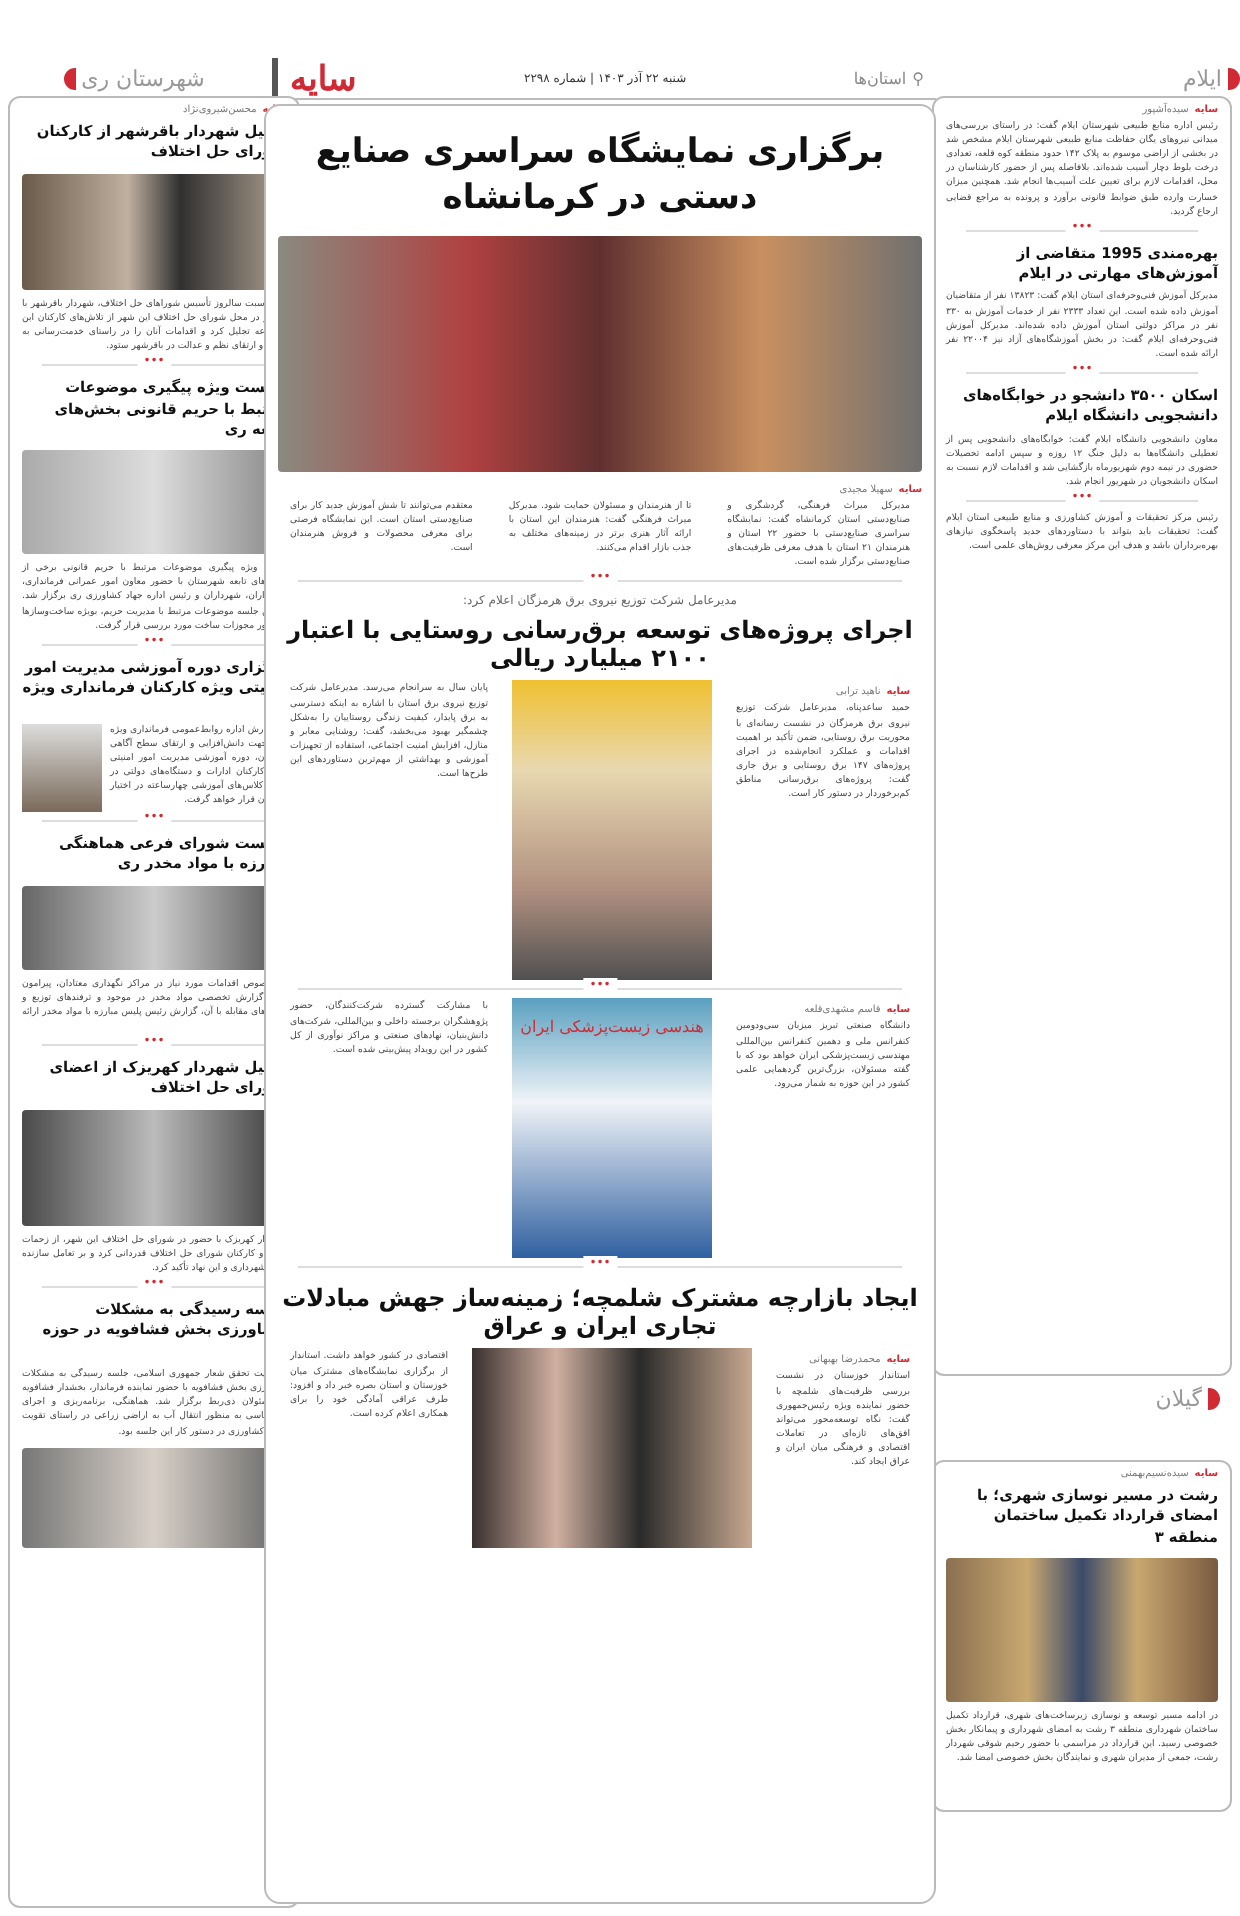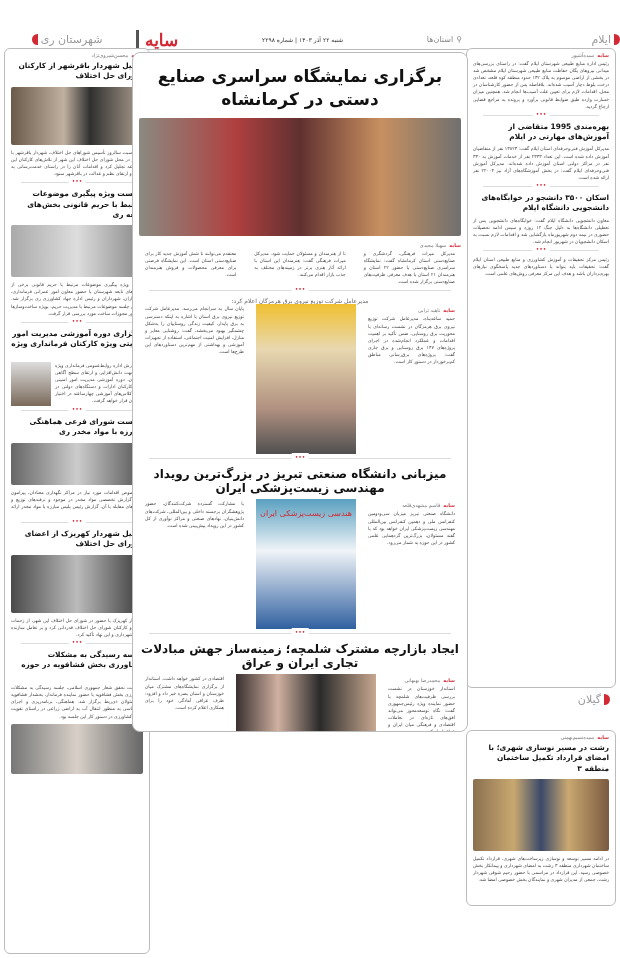--- a/index.html
+++ b/index.html
@@ -10,21 +10,21 @@
 .tab-ilam{right:0}
 .tab-ray{left:8px;right:auto;width:118px;justify-content:center;flex-direction:row-reverse}
 .tab-ray .flag{border-radius:6px 0 0 6px}
 .mid{position:absolute;left:130px;width:338px;top:0;height:20px;border-bottom:1px solid #bbb;display:flex;align-items:center;justify-content:space-between;padding:0 6px}
 .logo{font-family:"DejaVu Serif",serif;font-size:17px;color:#d12a35;font-weight:bold;border-left:3px solid #555;padding-left:6px}
 .dateline{font-size:6px;color:#333}
 .sec{font-size:8px;color:#888;display:flex;align-items:center;gap:3px}
 .col{position:absolute;border:1px solid #bbb;border-radius:6px;background:#fff;overflow:hidden}
 .colR{top:48px;right:4px;width:150px;height:640px}
 .colL{top:48px;left:4px;width:146px;height:906px}
-.colM{top:52px;left:132px;width:336px;height:680px;border-radius:8px}
+.colM{top:52px;left:132px;width:336px;height:900px;border-radius:8px}
 .colR2{top:730px;right:4px;width:150px;height:176px}
 .byl{font-size:5px;color:#777;padding:3px 6px 1px;display:flex;gap:3px}
 .byl b{color:#d12a35;font-weight:bold}
 .h3{font-size:7.4px;font-weight:bold;padding:2px 6px;line-height:1.4;color:#111}
 .txt{font-size:4.6px;line-height:1.55;color:#444;padding:1px 6px;text-align:justify}
 .photo{margin:3px 6px;border-radius:2px}
 .sep{height:1px;background:#ddd;margin:4px 16px;position:relative}
 .sep::after{content:"•••";position:absolute;left:50%;top:-5px;transform:translateX(-50%);background:#fff;color:#d12a35;font-size:6px;padding:0 3px}
 .maint{font-size:17px;font-weight:bold;text-align:center;line-height:1.35;padding:12px 10px 4px;color:#111}
 .h2{font-size:12px;font-weight:bold;text-align:center;padding:4px 6px;color:#111}
@@ -125,33 +125,33 @@
       <b>سایه</b>
       <span>سهیلا مجیدی</span>
     </div>
   <div class="cols3">
     <div class="txt t">مدیرکل میراث فرهنگی، گردشگری و صنایع‌دستی استان کرمانشاه گفت: نمایشگاه سراسری صنایع‌دستی با حضور ۲۲ استان و هنرمندان ۲۱ استان با هدف معرفی ظرفیت‌های صنایع‌دستی برگزار شده است.</div>
     <div class="txt t">تا از هنرمندان و مسئولان حمایت شود. مدیرکل میراث فرهنگی گفت: هنرمندان این استان با ارائه آثار هنری برتر در زمینه‌های مختلف به جذب بازار اقدام می‌کنند.</div>
     <div class="txt t">معتقدم می‌توانند تا شش آموزش جدید کار برای صنایع‌دستی استان است. این نمایشگاه فرصتی برای معرفی محصولات و فروش هنرمندان است.</div>
   </div>
   <div class="sep"></div>
   <div class="sub">مدیرعامل شرکت توزیع نیروی برق هرمزگان اعلام کرد:</div>
+  <div class="h2">اجرای پروژه‌های توسعه برق‌رسانی روستایی با اعتبار ۲۱۰۰ میلیارد ریالی</div>
   <div class="cols3">
     <div class="t">
       <div class="byl">
           <b>سایه</b>
           <span>ناهید ترابی</span>
         </div>
       <div class="txt">حمید ساعدپناه، مدیرعامل شرکت توزیع نیروی برق هرمزگان در نشست رسانه‌ای با محوریت برق روستایی، ضمن تأکید بر اهمیت اقدامات و عملکرد انجام‌شده در اجرای پروژه‌های ۱۴۷ برق روستایی و برق جاری گفت: پروژه‌های برق‌رسانی مناطق کم‌برخوردار در دستور کار است.</div>
     </div>
     <div style="width:100px;height:150px;background:linear-gradient(#f0c030 0%,#e8d8b0 30%,#b09080 70%,#505050)"></div>
     <div class="txt t">پایان سال به سرانجام می‌رسد. مدیرعامل شرکت توزیع نیروی برق استان با اشاره به اینکه دسترسی به برق پایدار، کیفیت زندگی روستاییان را به‌شکل چشمگیر بهبود می‌بخشد، گفت: روشنایی معابر و منازل، افزایش امنیت اجتماعی، استفاده از تجهیزات آموزشی و بهداشتی از مهم‌ترین دستاوردهای این طرح‌ها است.</div>
   </div>
   <div class="sep"></div>
-  <div class="h2">میزبانی دانشگاه صنعتی تبریز در بزرگ‌ترین رویداد مهندسی زیست‌پزشکی ایران</div>
   <div class="cols3">
     <div class="t">
       <div class="byl">
           <b>سایه</b>
           <span>قاسم مشهدی‌قلعه</span>
         </div>
       <div class="txt">دانشگاه صنعتی تبریز میزبان سی‌ودومین کنفرانس ملی و دهمین کنفرانس بین‌المللی مهندسی زیست‌پزشکی ایران خواهد بود که با گفته مسئولان، بزرگ‌ترین گردهمایی علمی کشور در این حوزه به شمار می‌رود.</div>
     </div>
     <div style="width:100px;height:130px;background:linear-gradient(#5aa0c0,#f0f4f8 40%,#3060a0);font-size:8px;color:#d12a35;text-align:center;padding-top:10px">هندسی زیست‌پزشکی ایران</div>
     <div class="txt t">با مشارکت گسترده شرکت‌کنندگان، حضور پژوهشگران برجسته داخلی و بین‌المللی، شرکت‌های دانش‌بنیان، نهادهای صنعتی و مراکز نوآوری از کل کشور در این رویداد پیش‌بینی شده است.</div>

